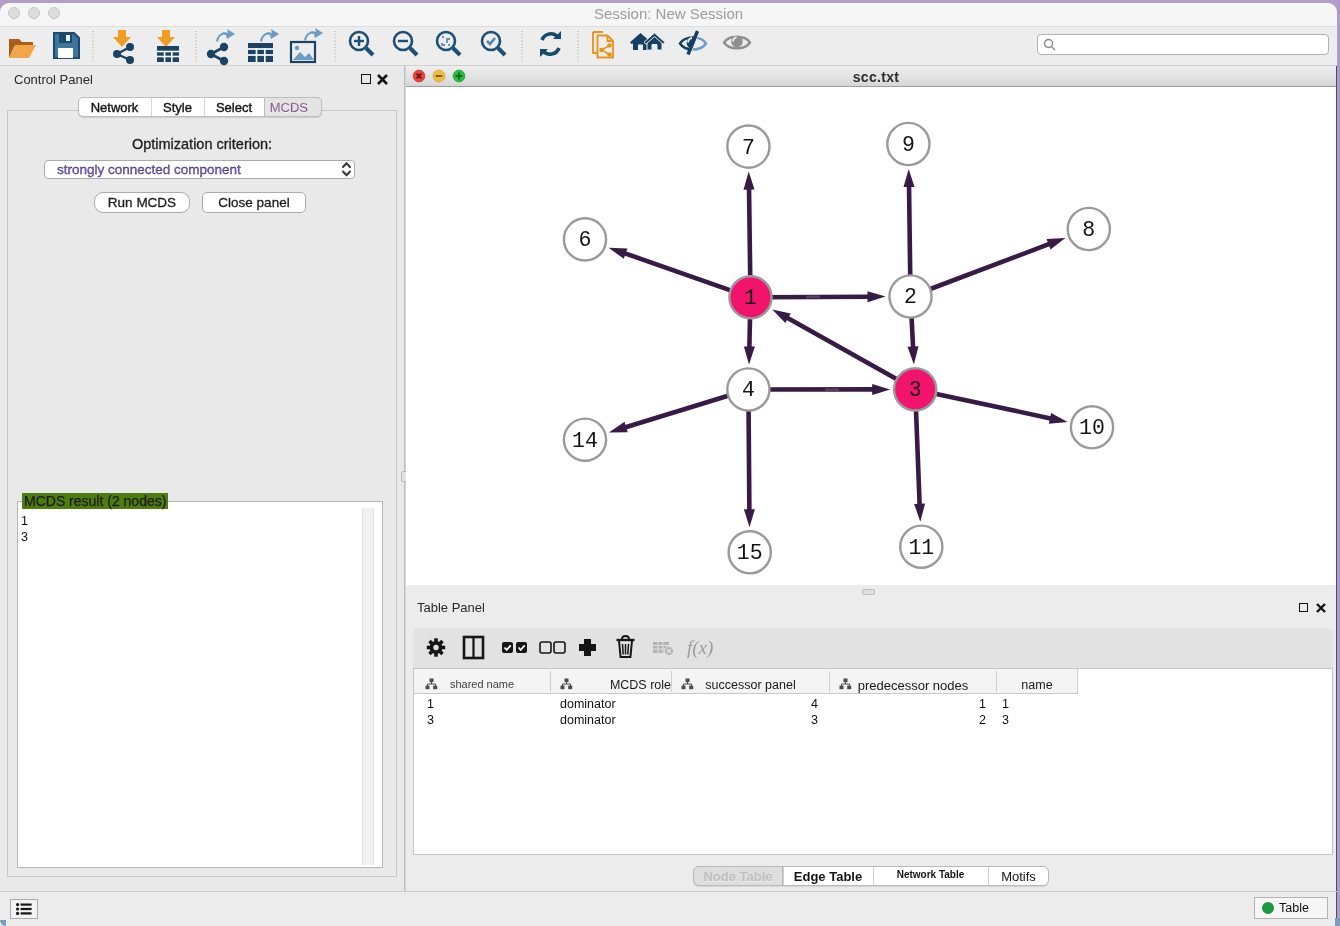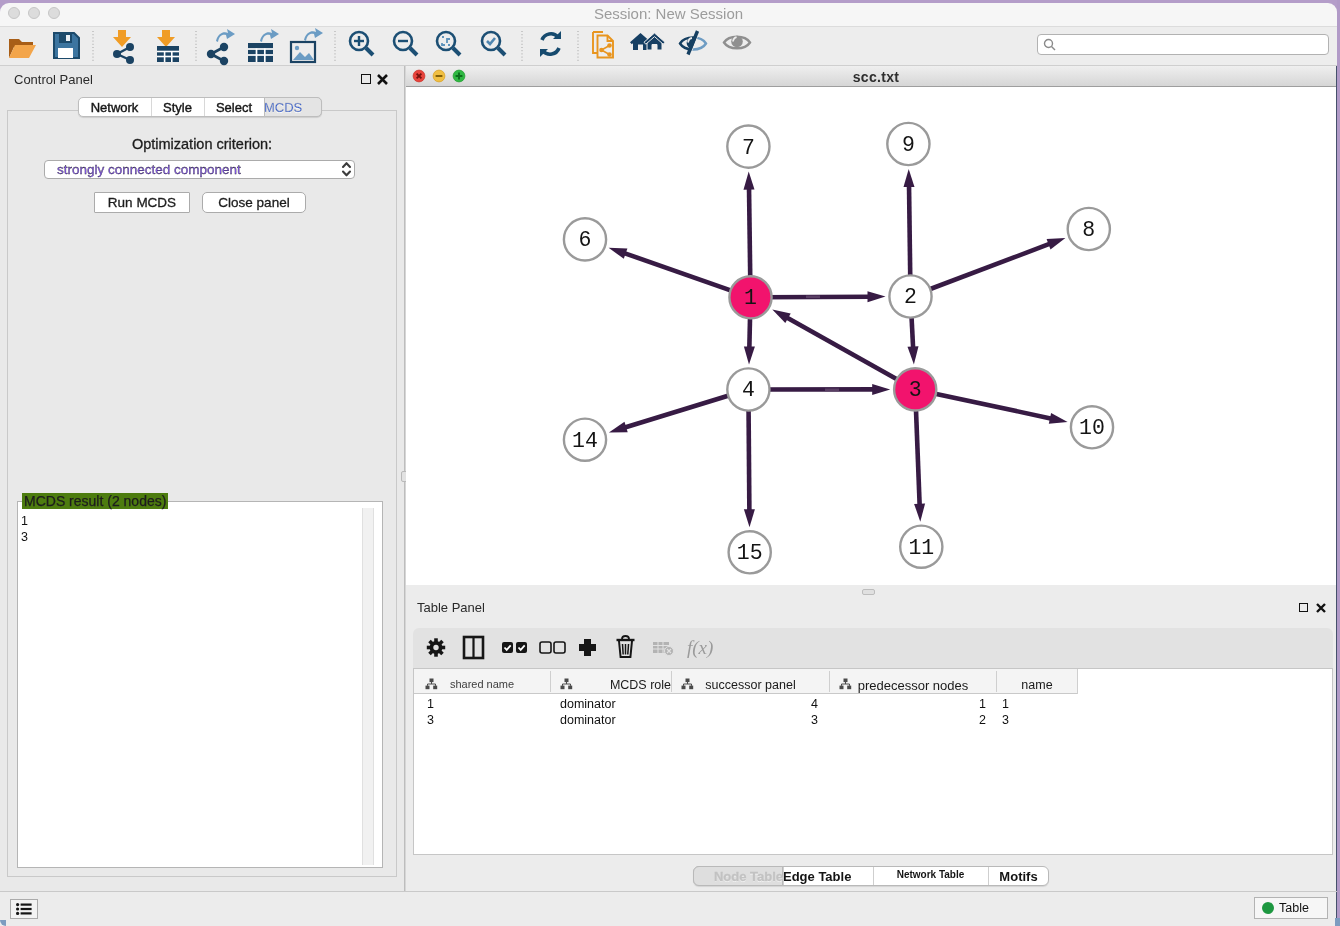--- a/index.html
+++ b/index.html
@@ -178,29 +178,29 @@
 
 <div class="abs" style="left:7px;top:110px;width:390px;height:767px;border:1px solid #c9c9c9"></div>
 
 <div class="abs" style="left:78px;top:97px;width:244px;height:20px;background:#fff;border:1px solid #bdbdbd;border-radius:5px;box-shadow:0 1px 1px rgba(0,0,0,.12)"></div>
 <div class="abs" style="left:264px;top:97px;width:58px;height:20px;background:#e4e4e4;border:1px solid #bdbdbd;border-radius:0 5px 5px 0"></div>
 <div class="abs" style="left:78px;top:100px;width:73px;height:15px;font-size:13px;text-align:center;color:#161616;-webkit-text-stroke:0.4px #161616">Network</div>
 <div class="abs" style="left:151px;top:100px;width:53px;height:15px;font-size:13px;text-align:center;color:#161616;-webkit-text-stroke:0.4px #161616">Style</div>
 <div class="abs" style="left:204px;top:100px;width:60px;height:15px;font-size:13px;text-align:center;color:#161616;-webkit-text-stroke:0.4px #161616">Select</div>
 <div class="abs" style="left:151px;top:98px;width:1px;height:18px;background:#d8d8d8"></div>
 <div class="abs" style="left:204px;top:98px;width:1px;height:18px;background:#d8d8d8"></div>
-<div class="abs" style="left:264px;top:100px;width:44px;height:15px;font-size:13px;text-align:left;color:#1d4ed8;text-shadow:0 1px 0 #fff;-webkit-text-stroke:0.4px #bcbcbc">MCDS</div>
+<div class="abs" style="left:264px;top:100px;width:44px;height:15px;font-size:13px;text-align:right;color:#701a75;text-shadow:0 1px 0 #fff;-webkit-text-stroke:0.4px #bcbcbc">MCDS</div>
 
 <div class="abs" style="left:8px;top:136px;width:388px;text-align:center;font-size:14.5px;color:#1d1d1d;-webkit-text-stroke:0.3px #1d1d1d">Optimization criterion:</div>
 <div class="abs" style="left:44px;top:160px;width:311px;height:19px;background:#fff;border:1px solid #ababab;border-radius:4px"></div>
 <div class="abs" style="left:57px;top:162px;font-size:13.5px;color:#8b5cf6;-webkit-text-stroke:0.3px #1d1d1d">strongly connected component</div>
 <svg class="abs" style="left:340px;top:161px" width="13" height="17" viewBox="0 0 13 17">
     <path d="M3 6 L6.5 2.2 L10 6 M3 10.5 L6.5 14.3 L10 10.5" fill="none" stroke="#3c3c3c" stroke-width="2.1" stroke-linecap="round" stroke-linejoin="round"></path>
   </svg>
-<div class="abs" style="left:94px;top:192px;width:96px;height:21px;background:#fff;border:1px solid #ababab;border-radius:1px;font-size:13.5px;text-align:center;line-height:19px;color:#1d1d1d;-webkit-text-stroke:0.3px #1d1d1d">Run MCDS</div>
+<div class="abs" style="left:94px;top:192px;width:96px;height:21px;background:#fff;border:1px solid #ababab;border-radius:9px;font-size:13.5px;text-align:center;line-height:19px;color:#1d1d1d;-webkit-text-stroke:0.3px #1d1d1d">Run MCDS</div>
 <div class="abs" style="left:202px;top:192px;width:104px;height:21px;background:#fff;border:1px solid #ababab;border-radius:5px;font-size:13.5px;text-align:center;line-height:19px;color:#1d1d1d;-webkit-text-stroke:0.3px #1d1d1d">Close panel</div>
 
 <div class="abs" style="left:17px;top:501px;width:366px;height:367px;border:1px solid #b5b5b5"></div>
 <div class="abs" style="left:18px;top:502px;width:364px;height:365px;background:#fff"></div>
 <div class="abs" style="left:22px;top:493px;background:#4d7c0f;font-size:14px;color:#1d1d1d;padding:0 2px;-webkit-text-stroke:0.25px #1d1d1d">MCDS result (2 nodes)</div>
 <div class="abs" style="left:362px;top:508px;width:12px;height:357px;background:#f1f1f1;border-left:1px solid #e0e0e0;border-right:1px solid #e0e0e0"></div>
 <div class="abs" style="left:21px;top:514px;font-size:12.5px;color:#111;line-height:15.5px">1<br>3</div>
 
 <div class="abs" style="left:404px;top:66px;width:2px;height:825px;background:#d6d6d6;border-left:1px solid #bdbdbd"></div>
 <div class="abs" style="left:401px;top:471px;width:7px;height:11px;background:#e2e2e2;border:1px solid #b9b9b9;border-radius:2px"></div>
@@ -384,26 +384,26 @@
 <div class="abs" style="left:829px;top:697px;width:157px;text-align:right;font-size:12.5px;color:#111">1</div>
 <div class="abs" style="left:1002px;top:697px;font-size:12.5px;color:#111">1</div>
 <div class="abs" style="left:427px;top:713px;font-size:12.5px;color:#111">3</div>
 <div class="abs" style="left:560px;top:713px;font-size:12.5px;color:#111">dominator</div>
 <div class="abs" style="left:671px;top:713px;width:147px;text-align:right;font-size:12.5px;color:#111">3</div>
 <div class="abs" style="left:829px;top:713px;width:157px;text-align:right;font-size:12.5px;color:#111">2</div>
 <div class="abs" style="left:1002px;top:713px;font-size:12.5px;color:#111">3</div>
 
 <div class="abs" style="left:693px;top:866px;width:356px;height:20px;background:#fff;border:1px solid #b9b9b9;border-radius:6px;box-shadow:0 1px 1px rgba(0,0,0,.1)"></div>
 <div class="abs" style="left:693px;top:866px;width:90px;height:20px;background:#dedede;border:1px solid #b9b9b9;border-radius:6px 0 0 6px"></div>
-<div class="abs" style="left:693px;top:869px;width:90px;height:15px;font-size:13px;font-weight:600;text-align:right;color:#c2c2c2;text-shadow:0 1px 0 #f4f4f4;-webkit-text-stroke:0.3px #c2c2c2">Node Table</div>
-<div class="abs" style="left:783px;top:869px;width:90px;height:15px;font-size:13px;font-weight:600;color:#141414">Edge Table</div>
+<div class="abs" style="left:693px;top:869px;width:90px;height:15px;font-size:13px;font-weight:600;text-align:center;color:#c2c2c2;text-shadow:0 1px 0 #f4f4f4;-webkit-text-stroke:0.3px #c2c2c2">Node Table</div>
+<div class="abs" style="left:783px;top:869px;width:90px;height:15px;font-size:13px;font-weight:600;text-align:center;color:#141414">Edge Table</div>
 <div class="abs" style="left:783px;top:867px;width:1px;height:18px;background:#cfcfcf"></div>
 <div class="abs" style="left:873px;top:869px;width:115px;height:15px;font-size:10px;font-weight:600;text-align:center;color:#141414">Network Table</div>
 <div class="abs" style="left:873px;top:867px;width:1px;height:18px;background:#cfcfcf"></div>
-<div class="abs" style="left:988px;top:869px;width:61px;height:15px;font-size:13px;font-weight:700;text-align:center;color:#141414">Motifs</div>
+<div class="abs" style="left:988px;top:869px;width:61px;height:15px;font-size:13px;font-weight:400;text-align:center;color:#141414">Motifs</div>
 <div class="abs" style="left:988px;top:867px;width:1px;height:18px;background:#cfcfcf"></div>
 
 <div class="abs" style="left:0;top:891px;width:1337px;height:1px;background:#c9c9c9"></div>
 <div class="abs" style="left:10px;top:899px;width:28px;height:20px;background:#f3f3f3;border:1px solid #ababab"></div>
 <svg class="abs" style="left:16px;top:903px" width="16" height="12" viewBox="0 0 16 12" fill="#161616">
   <circle cx="1.6" cy="1.6" r="1.6"></circle>
     <circle cx="1.6" cy="6" r="1.6"></circle>
     <circle cx="1.6" cy="10.4" r="1.6"></circle>
   <rect x="4.6" y="0.5" width="11" height="2.2"></rect>
     <rect x="4.6" y="4.9" width="11" height="2.2"></rect>

